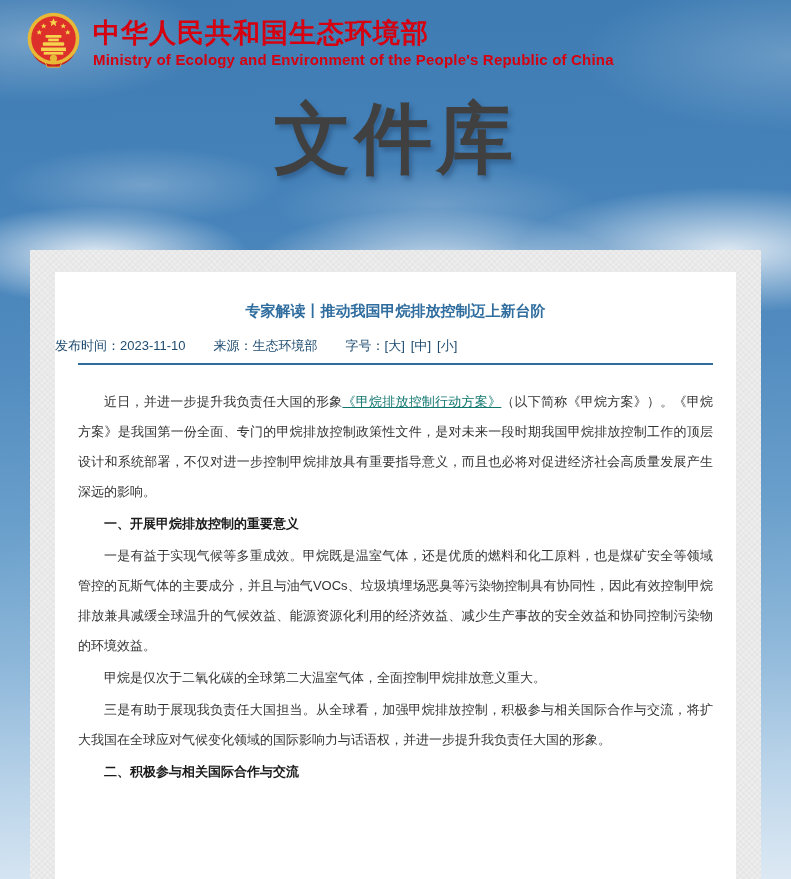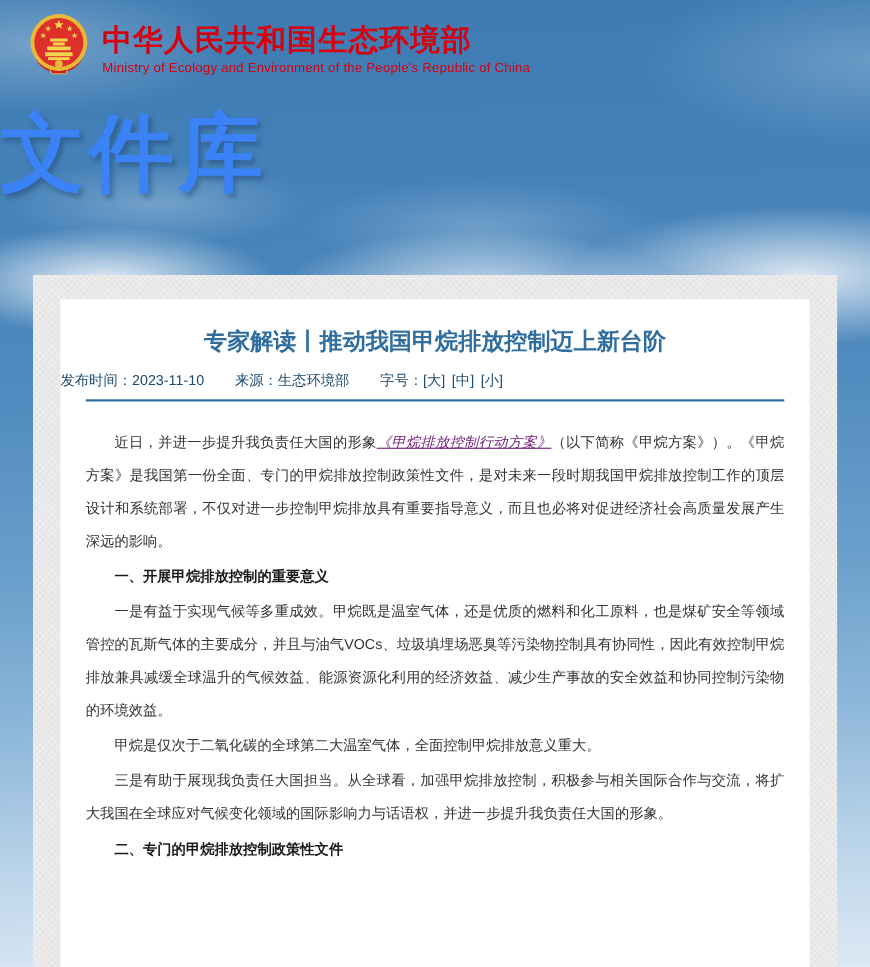--- a/index.html
+++ b/index.html
@@ -15,57 +15,57 @@
       radial-gradient(260px 90px at 4% 40px, rgba(255,255,255,.28), rgba(255,255,255,0) 70%),
       radial-gradient(300px 110px at 100% 55px, rgba(255,255,255,.22), rgba(255,255,255,0) 70%),
       linear-gradient(178deg,#3d7bb2 0%,#4582b9 22%,#518bbf 40%,#699fcb 58%,#8fb8da 74%,#bcd5ea 88%,#dde9f4 100%);
   }
 
   
   .site-header{position:absolute;top:11px;left:25px;display:flex;align-items:flex-end;}
   .emblem{width:57px;height:57px;flex:0 0 auto;}
   .site-names{margin-left:11px;}
   .site-name-zh{font-size:27px;font-weight:bold;color:#d7000f;letter-spacing:1px;line-height:1.15;}
-  .site-name-en{font-size:12px;color:#d7000f;margin-top:2px;letter-spacing:.2px;}
+  .site-name-en{font-size:15px;color:#d7000f;margin-top:2px;letter-spacing:.2px;font-weight:bold;}
 
   
   .banner-title{
-    position:absolute;top:88px;left:0;width:100%;margin:0;
-    font-size:77px;font-weight:bold;color:#3b82f6;letter-spacing:4px;
+    position:absolute;top:88px;left:0;width:100%;margin:0;text-align:center;
+    font-size:77px;font-weight:bold;color:#404040;letter-spacing:4px;
     text-shadow:3px 4px 5px rgba(25,55,95,.40);
   }
 
   
   .outer-panel{
     position:absolute;top:250px;left:30px;width:731px;height:629px;
     background:
       repeating-linear-gradient(45deg, rgba(0,0,0,.018) 0 2px, rgba(0,0,0,0) 2px 4px),
       repeating-linear-gradient(-45deg, rgba(0,0,0,.018) 0 2px, rgba(0,0,0,0) 2px 4px),
       #eeeeee;
   }
   .card{
     position:absolute;top:22px;left:25px;width:681px;height:607px;
     background:#ffffff;overflow:hidden;
   }
   .article-title{
     margin:25px 30px 0 30px;text-align:center;
-    font-size:21px;font-weight:bold;color:#2f6d9f;line-height:28px;
+    font-size:15px;font-weight:bold;color:#2f6d9f;line-height:28px;
   }
   .article-meta{
     margin-top:12px;display:flex;gap:28px;
     font-size:13px;color:#1d4a6e;line-height:18px;
   }
   .meta-item{white-space:nowrap;}
   .fontsize-group{display:inline-flex;gap:6px;}
   .fontsize-option{cursor:pointer;}
   .divider{margin:8px 23px 0 23px;border-bottom:2px solid #2f6d9f;}
   .article-body{margin:22px 23px 0 23px;font-size:13px;color:#333333;}
   .article-body p{margin:2px 0;line-height:30px;text-indent:2em;text-align:justify;}
   .article-body p.section-heading{font-weight:bold;color:#1a1a1a;}
-  .doc-link{color:#701a75;text-decoration:underline;cursor:pointer;font-style:italic;}
+  .doc-link{color:#0f766e;text-decoration:underline;cursor:pointer;}
 </style>
 </head>
 <body>
 
 <header class="site-header">
   <div class="emblem">
     <svg viewBox="0 0 64 64" width="57" height="57" aria-hidden="true">
       <defs>
         <polygon id="st" points="0,-4 1.18,-1.24 3.8,-1.24 1.9,0.47 2.35,3.24 0,1.5 -2.35,3.24 -1.9,0.47 -3.8,-1.24 -1.18,-1.24"></polygon>
       </defs>
@@ -112,16 +112,16 @@
             <span class="fontsize-option">[小]</span>
           </span></span>
     </div>
     <div class="divider"></div>
     <div class="article-body" id="article-body">
         <p><span>近日，并进一步提升我负责任大国的形象</span><span class="doc-link">《甲烷排放控制行动方案》</span><span>（以下简称《甲烷方案》）。《甲烷方案》是我国第一份全面、专门的甲烷排放控制政策性文件，是对未来一段时期我国甲烷排放控制工作的顶层设计和系统部署，不仅对进一步控制甲烷排放具有重要指导意义，而且也必将对促进经济社会高质量发展产生深远的影响。</span></p>
         <p class="section-heading">一、开展甲烷排放控制的重要意义</p>
         <p><span>一是有益于实现气候等多重成效。甲烷既是温室气体，还是优质的燃料和化工原料，也是煤矿安全等领域管控的瓦斯气体的主要成分，并且与油气VOCs、垃圾填埋场恶臭等污染物控制具有协同性，因此有效控制甲烷排放兼具减缓全球温升的气候效益、能源资源化利用的经济效益、减少生产事故的安全效益和协同控制污染物的环境效益。</span></p>
         <p><span>甲烷是仅次于二氧化碳的全球第二大温室气体，全面控制甲烷排放意义重大。</span></p>
         <p><span>三是有助于展现我负责任大国担当。从全球看，加强甲烷排放控制，积极参与相关国际合作与交流，将扩大我国在全球应对气候变化领域的国际影响力与话语权，并进一步提升我负责任大国的形象。</span></p>
-        <p class="section-heading">二、专门的甲烷排放控制政策性文件</p>
+        <p class="section-heading">二、积极参与相关国际合作与交流</p>
       </div>
   </div>
 </div>
 
 </body></html>

